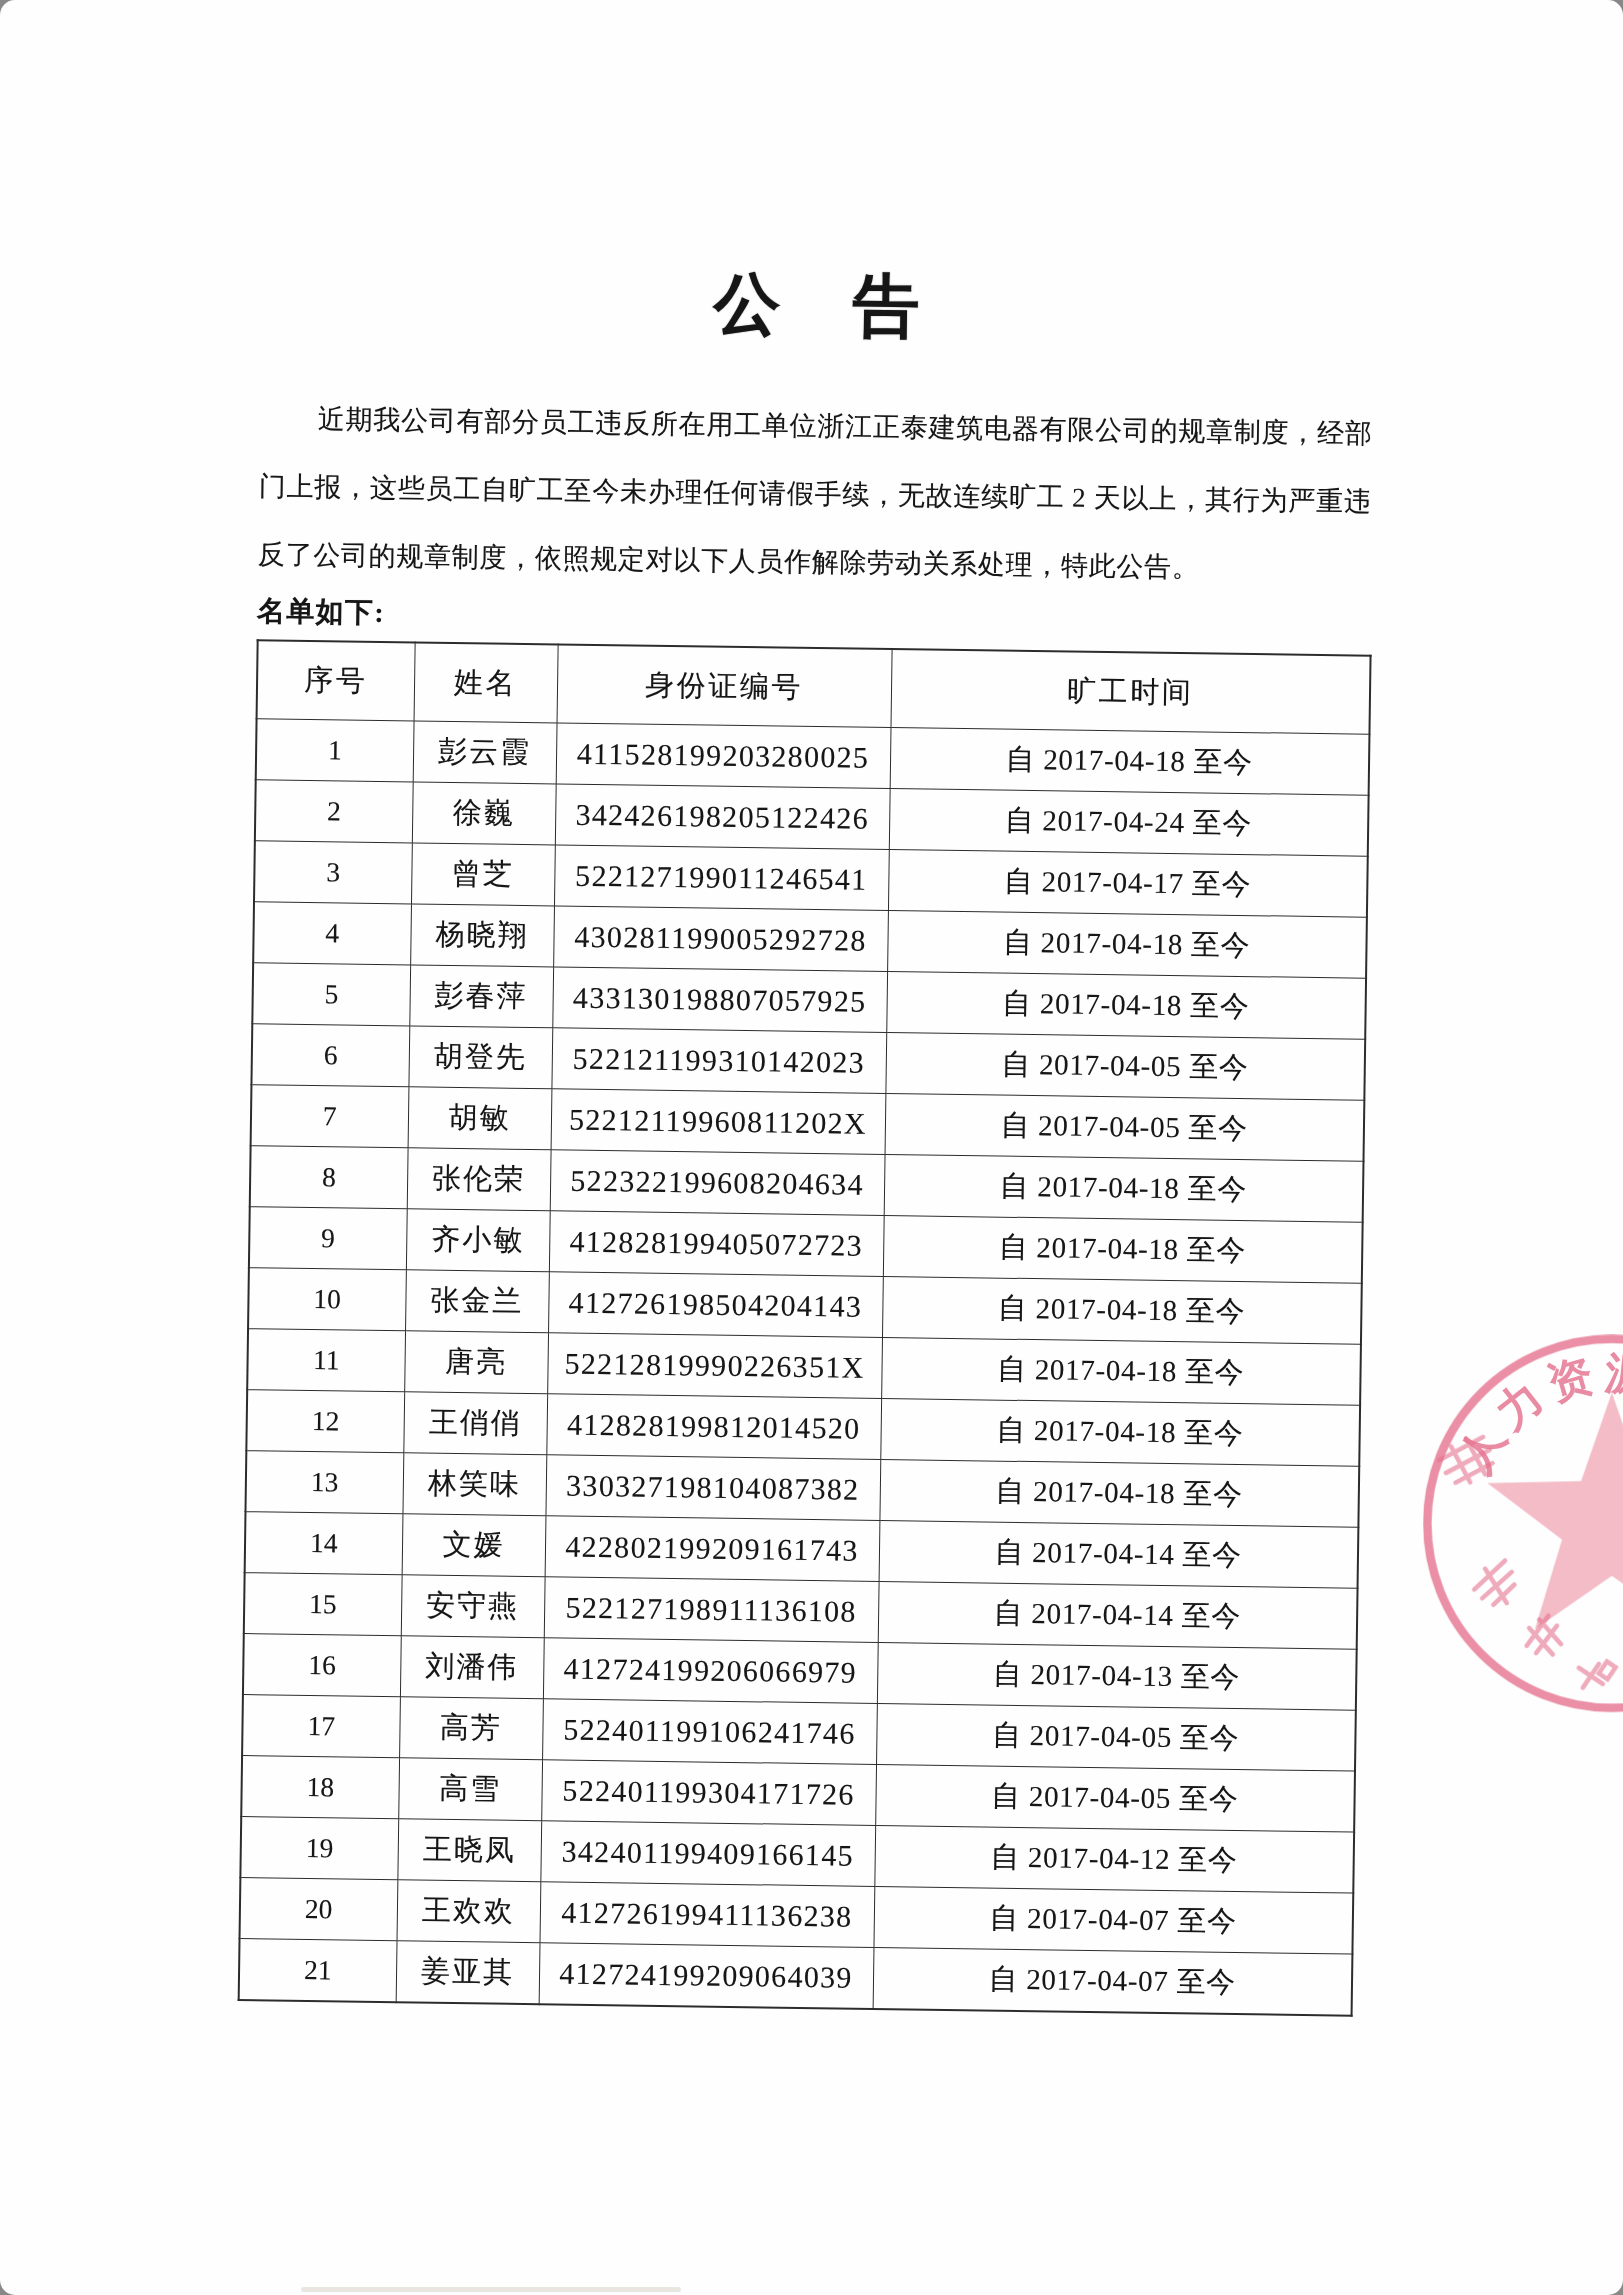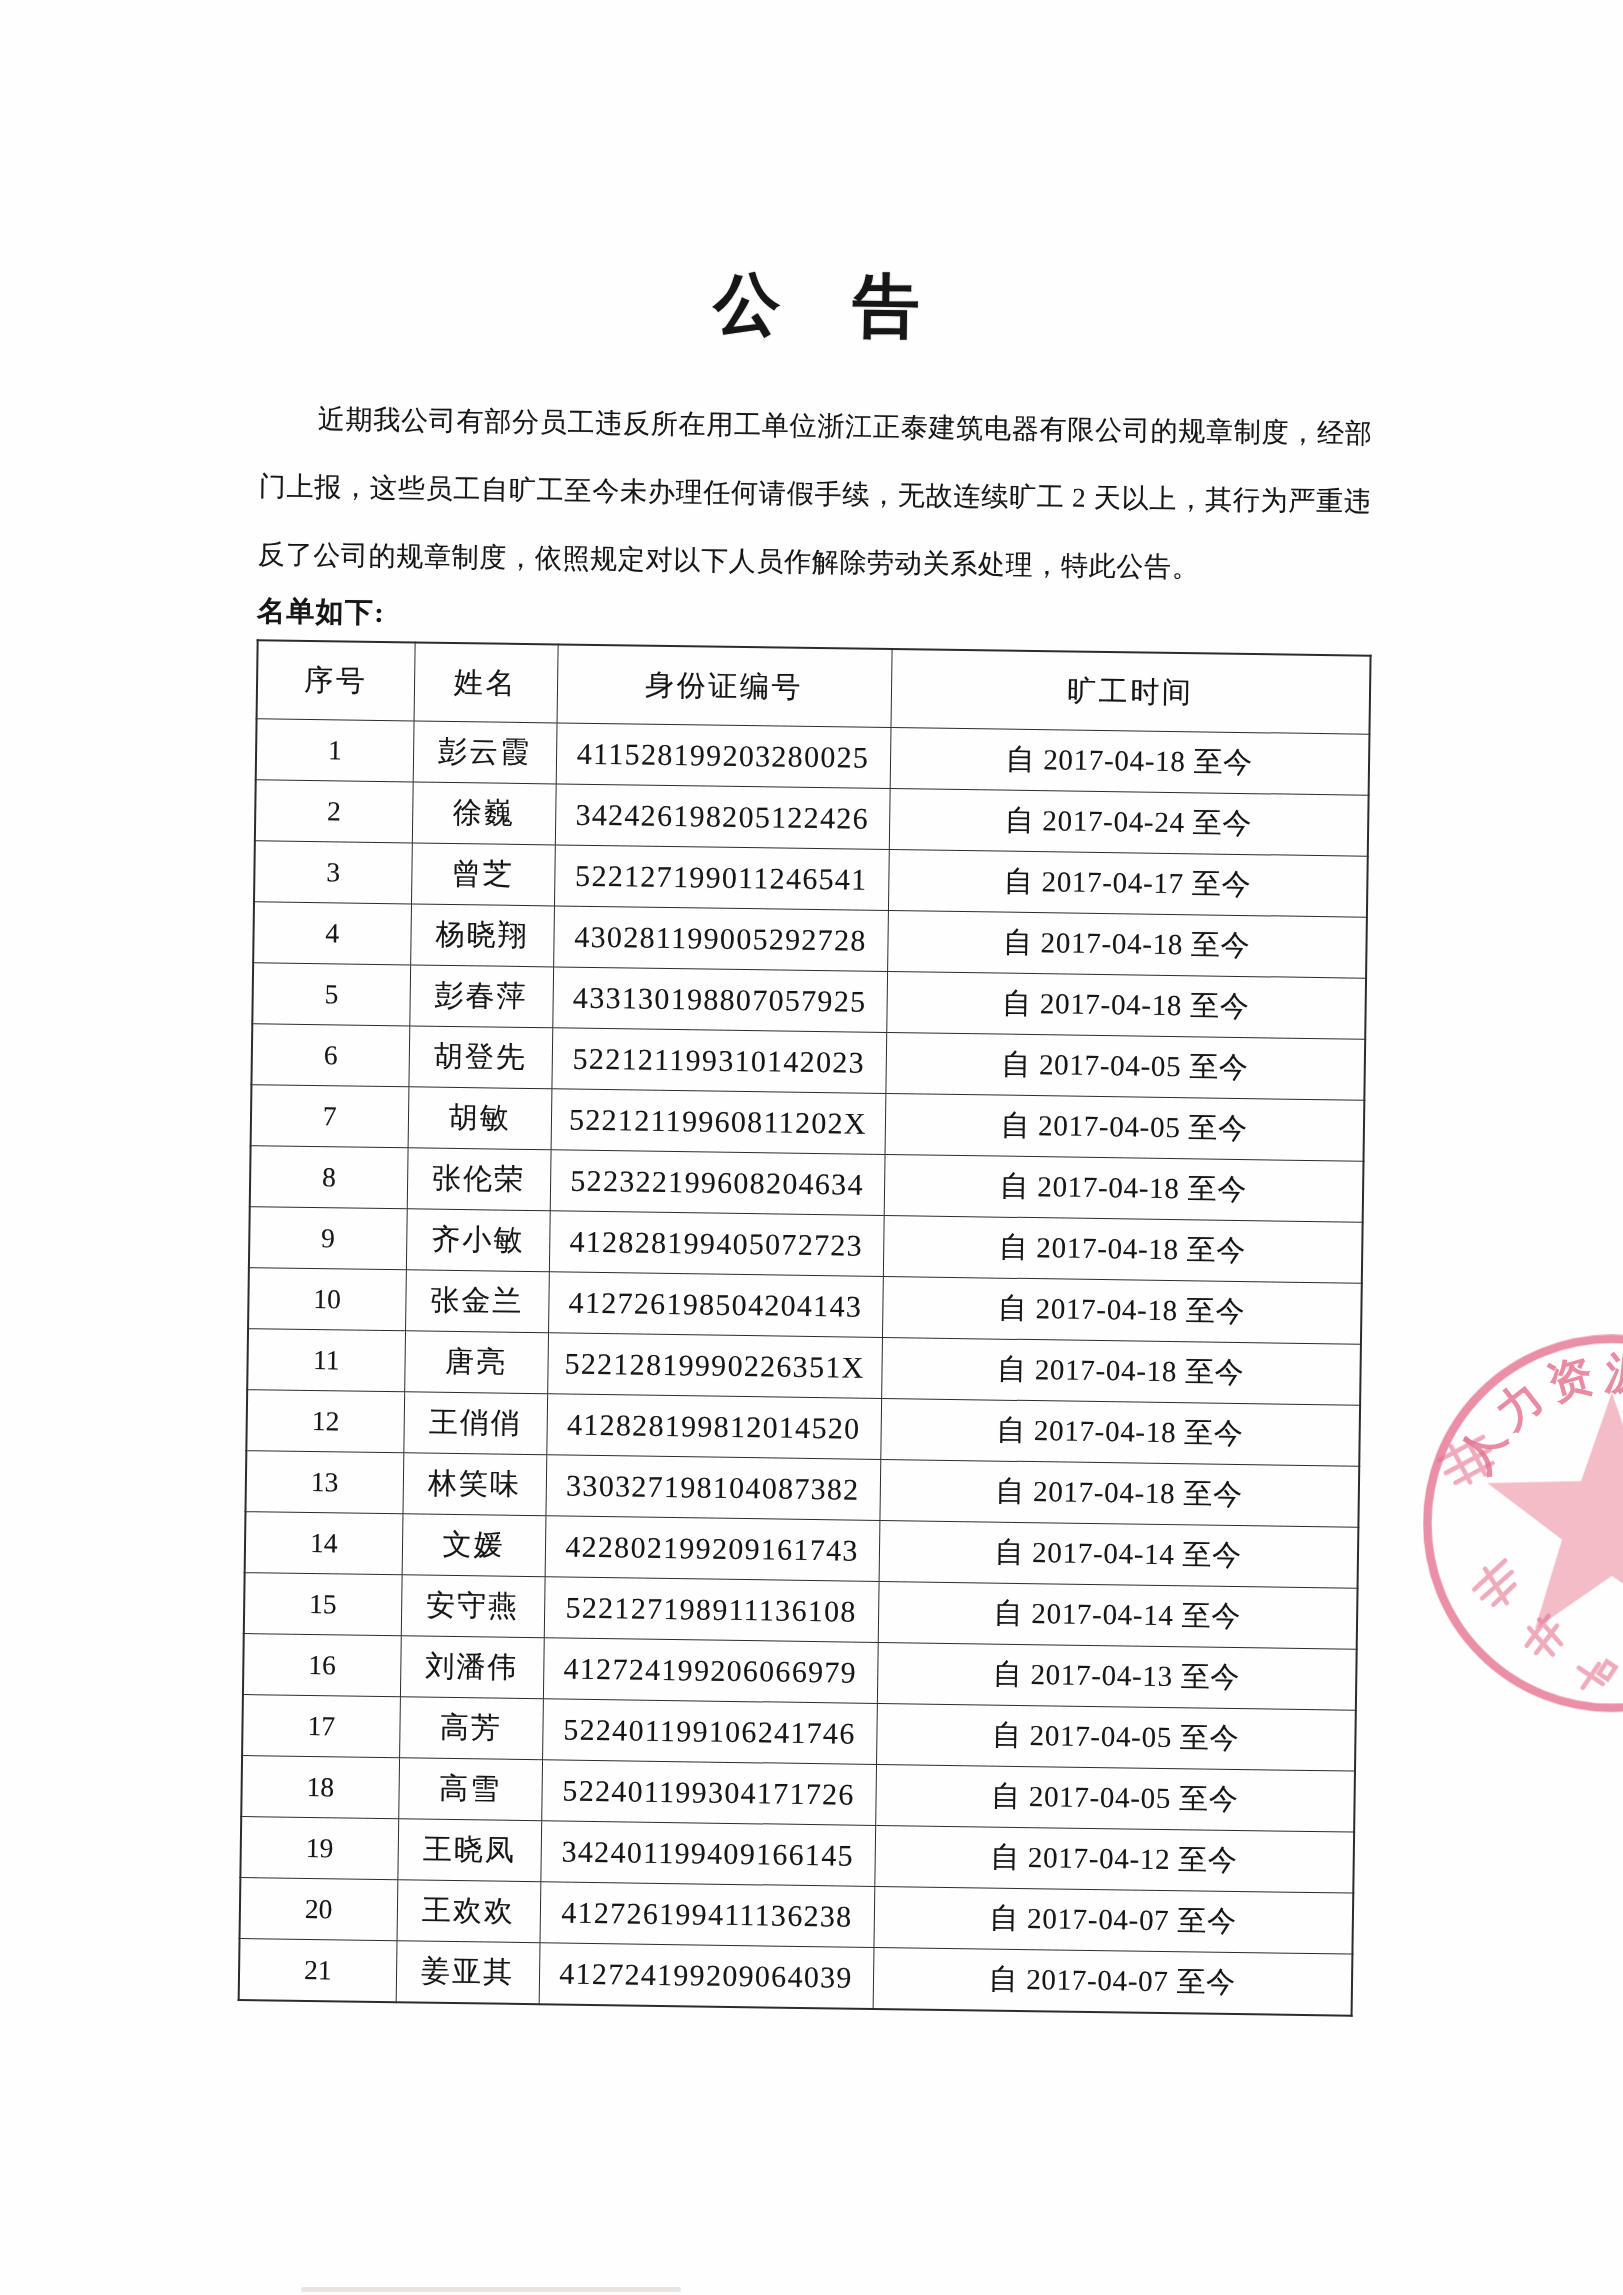--- a/index.html
+++ b/index.html
@@ -3,20 +3,21 @@
 <meta charset="utf-8">
 <style>
   html,body{margin:0;padding:0;background:#888;}
   .page{
     position:relative;
     width:1623px;height:2295px;
     background:#fefefe;
     overflow:hidden;
     font-family:"Liberation Serif","DejaVu Serif",serif;
     color:#161616;
+    border-radius:15px;
   }
   .content{
     position:absolute;
     left:262px;top:262px;
     width:1113px;
     transform:rotate(0.8deg);
     transform-origin:50% 0;
     text-shadow:0 0 0.7px rgba(25,25,25,.35);
   }
   .doc-title{

